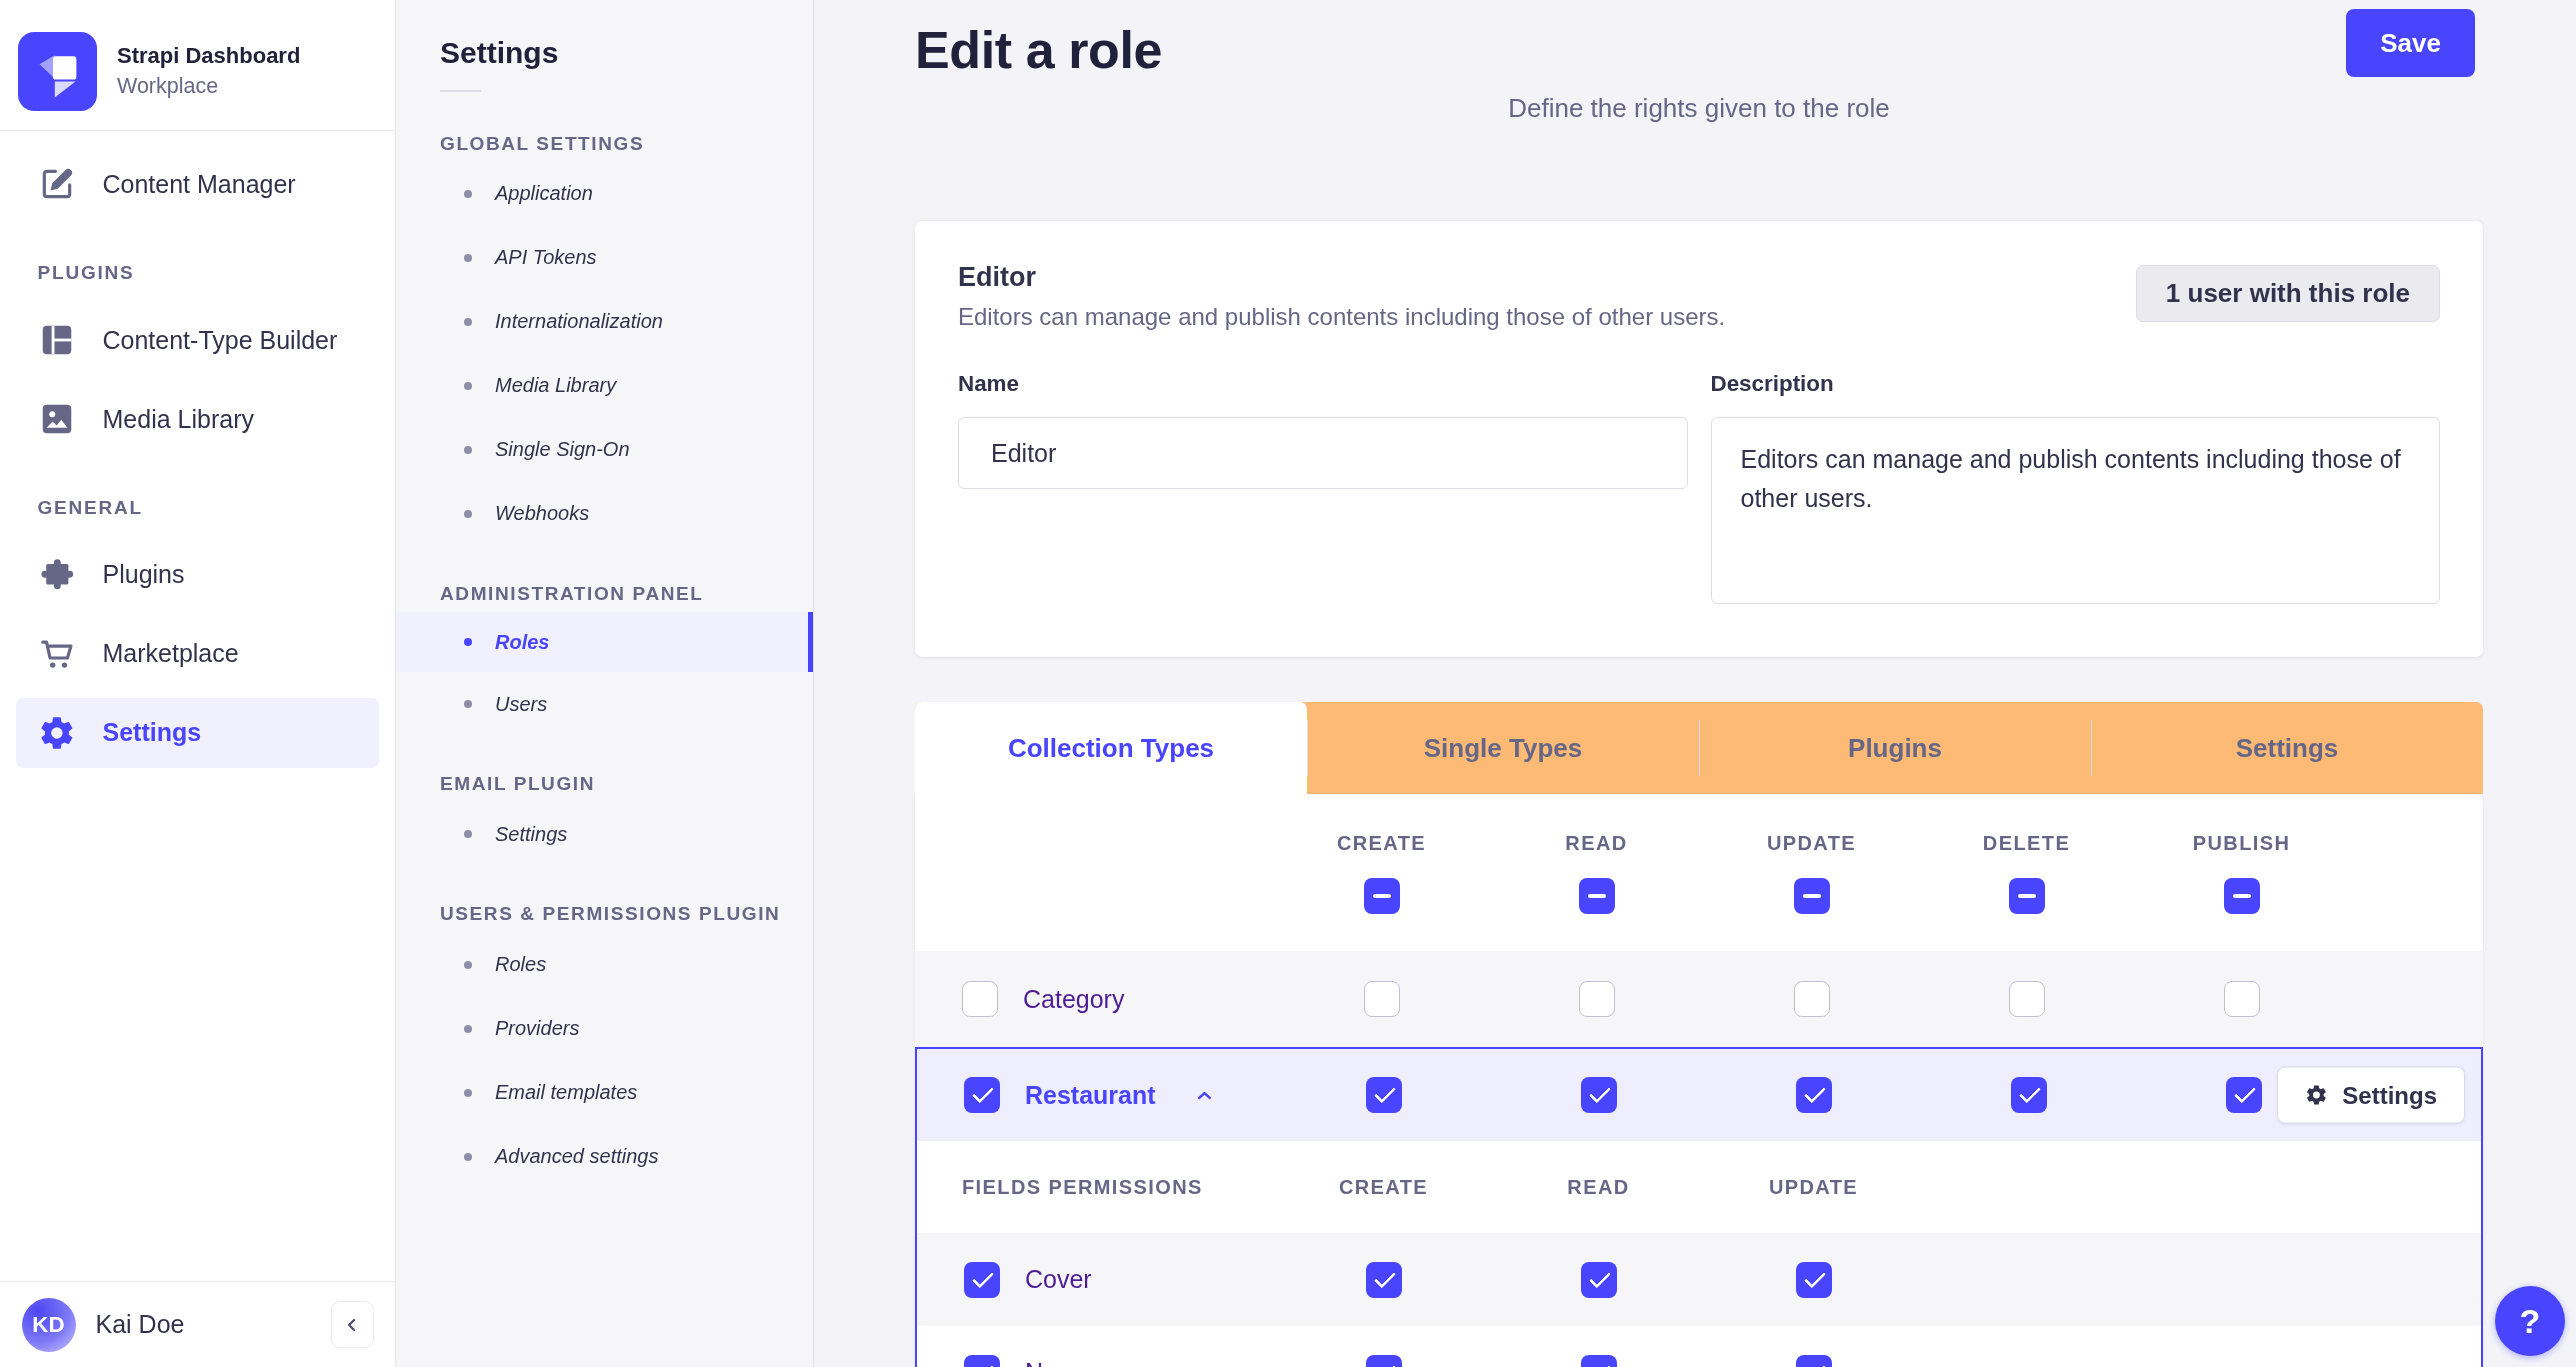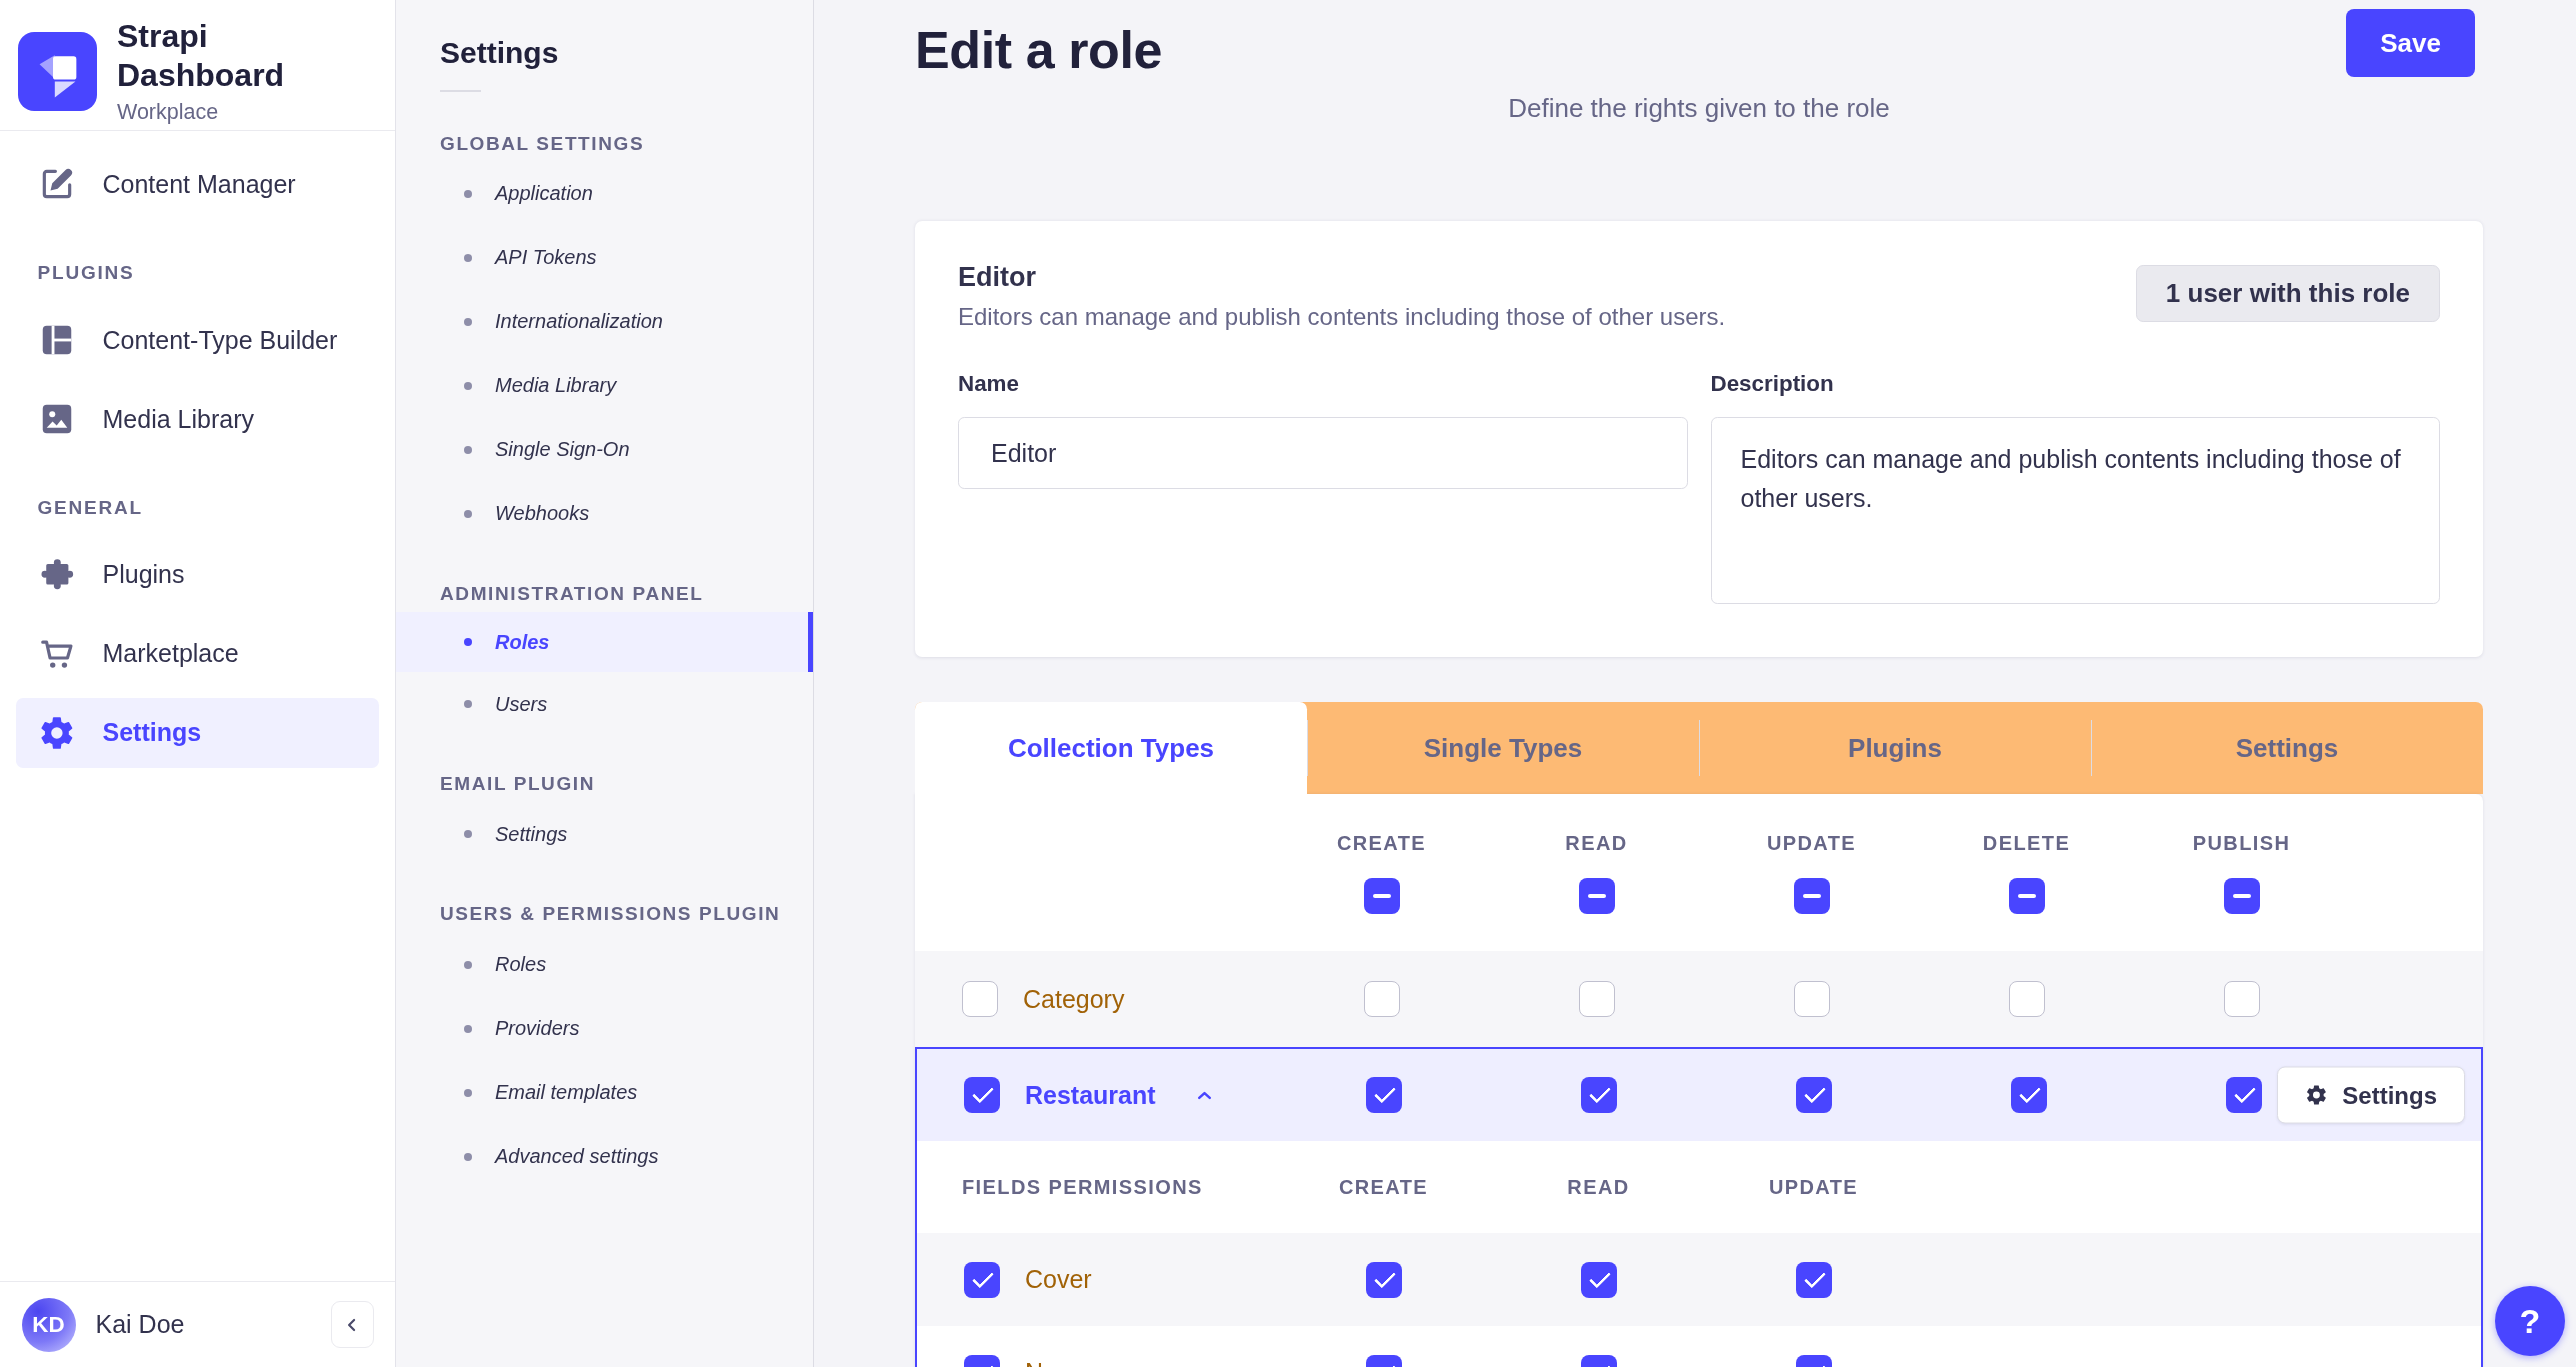--- a/index.html
+++ b/index.html
@@ -12,21 +12,21 @@
   .app { position: relative; width: 2576px; height: 1367px; }
 
   
   .sidebar {
     position: absolute; left: 0; top: 0; width: 396px; height: 1367px;
     background: #ffffff; border-right: 0.9px solid #e3e3ea;
     display: flex; flex-direction: column;
   }
   .brand { display: flex; align-items: center; gap: 20px; padding: 25px 18px 0 18px; height: 117px; }
   .brand-logo { width: 79px; height: 79px; flex: 0 0 auto; }
-  .brand-title { font-size: 32px; font-weight: 700; color: #21213b; line-height: 1.2; }
+  .brand-title { font-size: 22px; font-weight: 700; color: #21213b; line-height: 1.2; }
   .brand-sub { font-size: 21.5px; color: #666687; margin-top: 5.4px; }
   .sidebar-divider { height: 0.9px; background: #eaeaef; margin-top: 12.6px; }
   .side-nav { padding: 19px 16px 0 16px; flex: 1; }
   .side-item {
     display: flex; align-items: center; gap: 27px; height: 70px;
     padding: 0 21.5px; border-radius: 7.2px; margin-bottom: 9px; cursor: pointer;
   }
   .side-item .lbl { font-size: 25px; color: #32324d; font-weight: 500; }
   .side-item svg { width: 38px; height: 38px; }
   .side-item.active { background: #f0f0ff; }
@@ -125,21 +125,21 @@
     content: ""; position: absolute; left: 0; top: 18px; bottom: 18px; width: 0.9px; background: #dcdce4;
   }
 
   
   .perm-table { background: #fff; box-shadow: 0 0.9px 3.6px rgba(33,33,82,0.1); border-radius: 0 7.2px 0 0; }
   .perm-grid { display: grid; grid-template-columns: 359px 215px 215px 215px 215px 215px 1fr; align-items: center; }
   .perm-head { height: 157px; }
   .col-head-cell { display: flex; flex-direction: column; align-items: center; gap: 23px; }
   .col-head-label { font-size: 20px; font-weight: 700; letter-spacing: 1.4px; color: #666687; }
   .row-label-cell { display: flex; align-items: center; gap: 25px; padding-left: 47px; }
-  .row-label { font-size: 25px; color: #a16207; }
+  .row-label { font-size: 25px; color: #4c1d95; }
   .cb-cell { display: flex; align-items: center; justify-content: center; }
 
   .cb { width: 36px; height: 36px; border-radius: 8px; position: relative; cursor: pointer; flex: 0 0 auto; }
   .cb[data-state="unchecked"] { background: #fff; border: 1.8px solid #c0c0cf; }
   .cb[data-state="checked"], .cb[data-state="indeterminate"] { background: #4945ff; border: none; }
   .cb[data-state="checked"]::after {
     content: ""; position: absolute; left: 9px; top: 10px; width: 17px; height: 8px;
     border-left: 3.6px solid #fff; border-bottom: 3.6px solid #fff; transform: rotate(-45deg); border-radius: 0.9px;
   }
   .cb[data-state="indeterminate"]::after {

